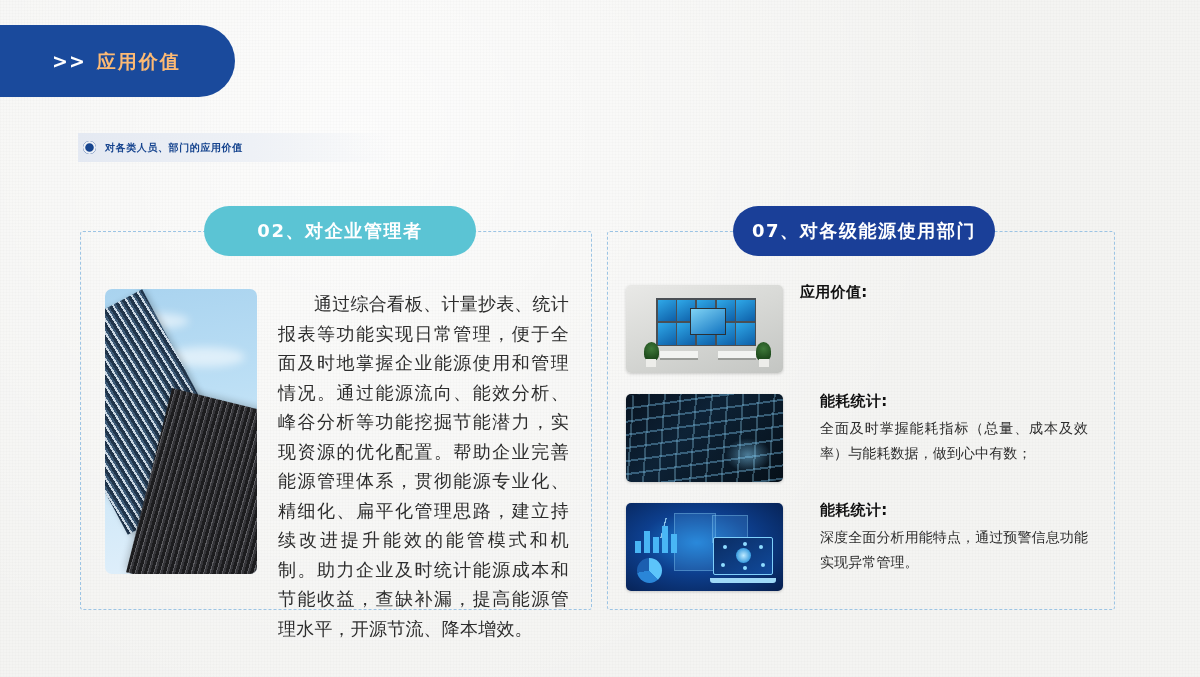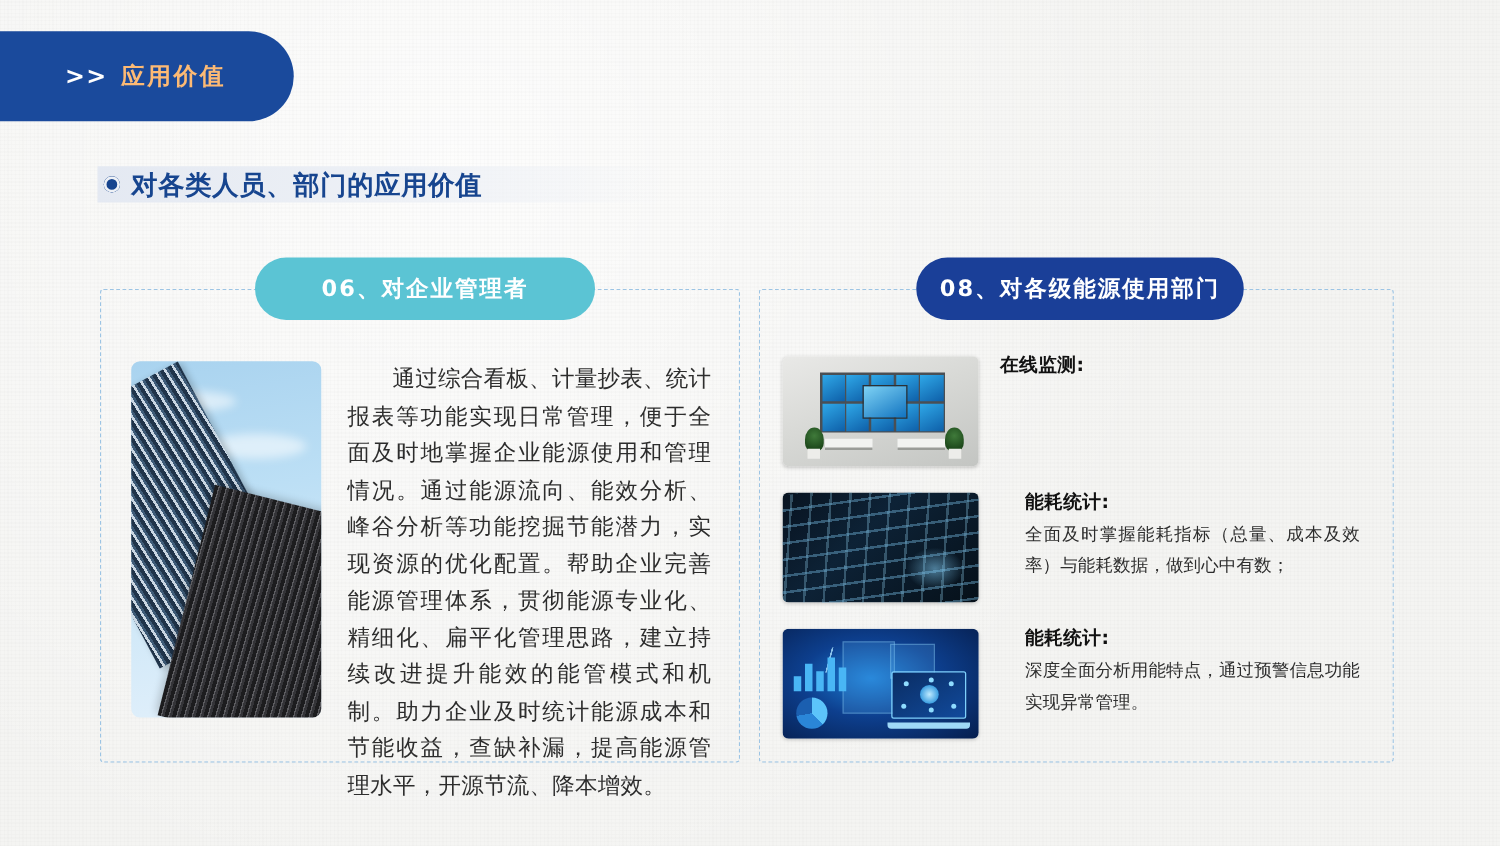--- a/index.html
+++ b/index.html
@@ -72,21 +72,21 @@
     width: 13px;
     height: 13px;
     border-radius: 50%;
     background: #17458f;
     box-shadow: inset 0 0 0 2.2px #eef1f6, inset 0 0 0 3.6px #17458f;
     margin-left: 5px;
     flex: none;
   }
   .subtitle-text {
     color: #17458f;
-    font-size: 21px;
+    font-size: 10px;
     font-weight: bold;
     letter-spacing: 0.6px;
     margin-left: 9px;
     white-space: nowrap;
   }
 
   
   .card {
     position: absolute;
     border: 1px dashed #9cc4e4;
@@ -322,36 +322,36 @@
   <span class="chev">&gt;&gt;</span>
   <span class="htitle">应用价值</span>
 </div>
 
 <div class="subtitle-row">
   <span class="bullseye"></span>
   <span class="subtitle-text">对各类人员、部门的应用价值</span>
 </div>
 
 <div class="card" id="card-1">
-  <div class="card-pill" id="pill-1">06、对企业管理者</div>
+  <div class="card-pill" id="pill-1">02、对企业管理者</div>
   <div class="card1-body">
     <div class="building-photo">
       <div class="bp-cloud" style="left:14px;top:24px;width:70px;height:16px;"></div>
       <div class="bp-cloud" style="left:60px;top:58px;width:80px;height:20px;"></div>
       <div class="bp-cloud" style="left:6px;top:150px;width:64px;height:15px;"></div>
       <div class="bp-cloud" style="left:30px;top:210px;width:90px;height:18px;"></div>
       <div class="bp-tower-left"></div>
       <div class="bp-tower-right"></div>
     </div>
     <div class="card1-text">通过综合看板、计量抄表、统计报表等功能实现日常管理，便于全面及时地掌握企业能源使用和管理情况。通过能源流向、能效分析、峰谷分析等功能挖掘节能潜力，实现资源的优化配置。帮助企业完善能源管理体系，贯彻能源专业化、精细化、扁平化管理思路，建立持续改进提升能效的能管模式和机制。助力企业及时统计能源成本和节能收益，查缺补漏，提高能源管理水平，开源节流、降本增效。</div>
   </div>
 </div>
 
 <div class="card" id="card-2">
-  <div class="card-pill" id="pill-2">08、对各级能源使用部门</div>
+  <div class="card-pill" id="pill-2">07、对各级能源使用部门</div>
   <div class="card2-body">
 
     <div class="feature-row">
       <div class="feature-thumb">
         <div class="cr-bg"></div>
         <div class="cr-wall">
           <i></i>
             <i></i>
             <i></i>
             <i></i>
@@ -364,21 +364,21 @@
         </div>
         <div class="cr-center"></div>
         <div class="cr-plant" style="left:18px;"></div>
         <div class="cr-pot" style="left:20px;"></div>
         <div class="cr-plant" style="right:12px;"></div>
         <div class="cr-pot" style="right:14px;"></div>
         <div class="cr-desk" style="left:34px;width:38px;"></div>
         <div class="cr-desk" style="left:92px;width:38px;"></div>
       </div>
       <div class="feature-text">
-        <div class="feature-title">在线监测:</div>
+        <div class="feature-title">应用价值:</div>
       </div>
     </div>
 
     <div class="feature-row">
       <div class="feature-thumb">
         <div class="kb-bg"></div>
         <div class="kb-keys"></div>
         <div class="kb-glow"></div>
       </div>
       <div class="feature-text">

